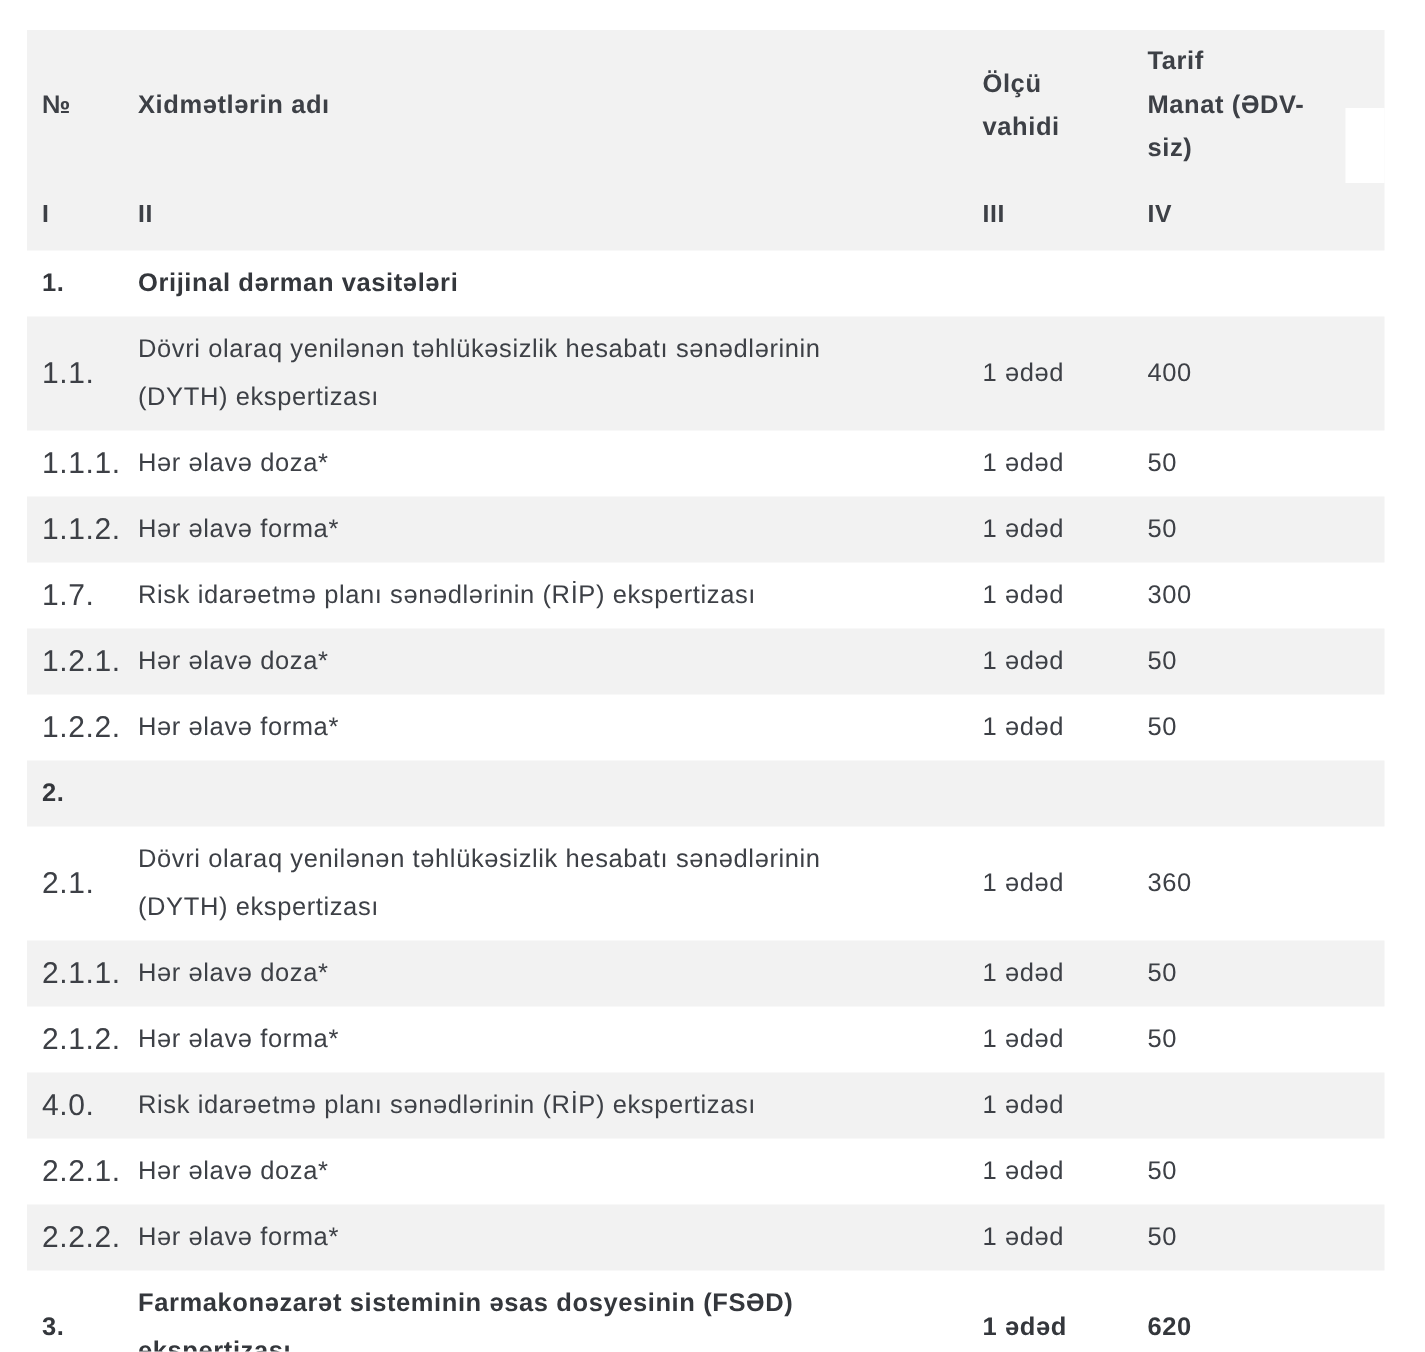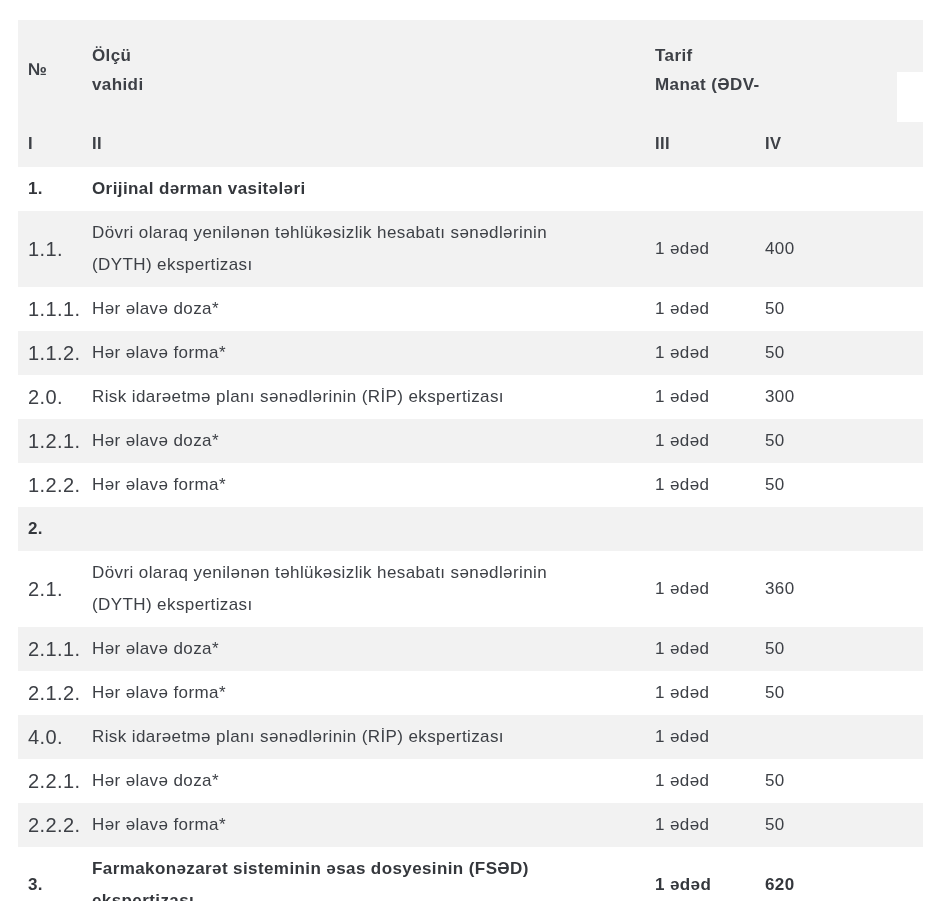--- a/index.html
+++ b/index.html
@@ -30,27 +30,31 @@
 </head>
 <body>
 
 <div class="table-wrap">
 
   <div class="h-block">
     <div class="grid h-labels">
       <div class="cell cell-no">
         <span class="hline">№</span>
       </div>
+      <div class="cell cell-name">
+        <span class="hline">Xidmətlərin adı</span>
+      </div>
       <div class="cell cell-unit">
         <span class="hline">Ölçü</span>
         <span class="hline">vahidi</span>
       </div>
       <div class="cell cell-tarif">
         <span class="hline">Tarif</span>
         <span class="hline">Manat (ƏDV-</span>
+        <span class="hline">siz)</span>
       </div>
     </div>
     <div class="grid h-romans">
       <div class="cell cell-no">I</div>
       <div class="cell cell-name">II</div>
       <div class="cell cell-unit">III</div>
       <div class="cell cell-tarif">IV</div>
     </div>
     <div class="notch"></div>
   </div>
@@ -79,21 +83,21 @@
     </div>
 
     <div class="grid t-row row-item">
       <div class="cell cell-no">1.1.2.</div>
       <div class="cell cell-name"><span class="txt">Hər əlavə forma*</span></div>
       <div class="cell cell-unit">1 ədəd</div>
       <div class="cell cell-tarif">50</div>
     </div>
 
     <div class="grid t-row row-item">
-      <div class="cell cell-no">2.0.</div>
+      <div class="cell cell-no">1.7.</div>
       <div class="cell cell-name"><span class="txt">Risk idarəetmə planı sənədlərinin (RİP) ekspertizası</span></div>
       <div class="cell cell-unit">1 ədəd</div>
       <div class="cell cell-tarif">300</div>
     </div>
 
     <div class="grid t-row row-item">
       <div class="cell cell-no">1.2.1.</div>
       <div class="cell cell-name"><span class="txt">Hər əlavə doza*</span></div>
       <div class="cell cell-unit">1 ədəd</div>
       <div class="cell cell-tarif">50</div>

